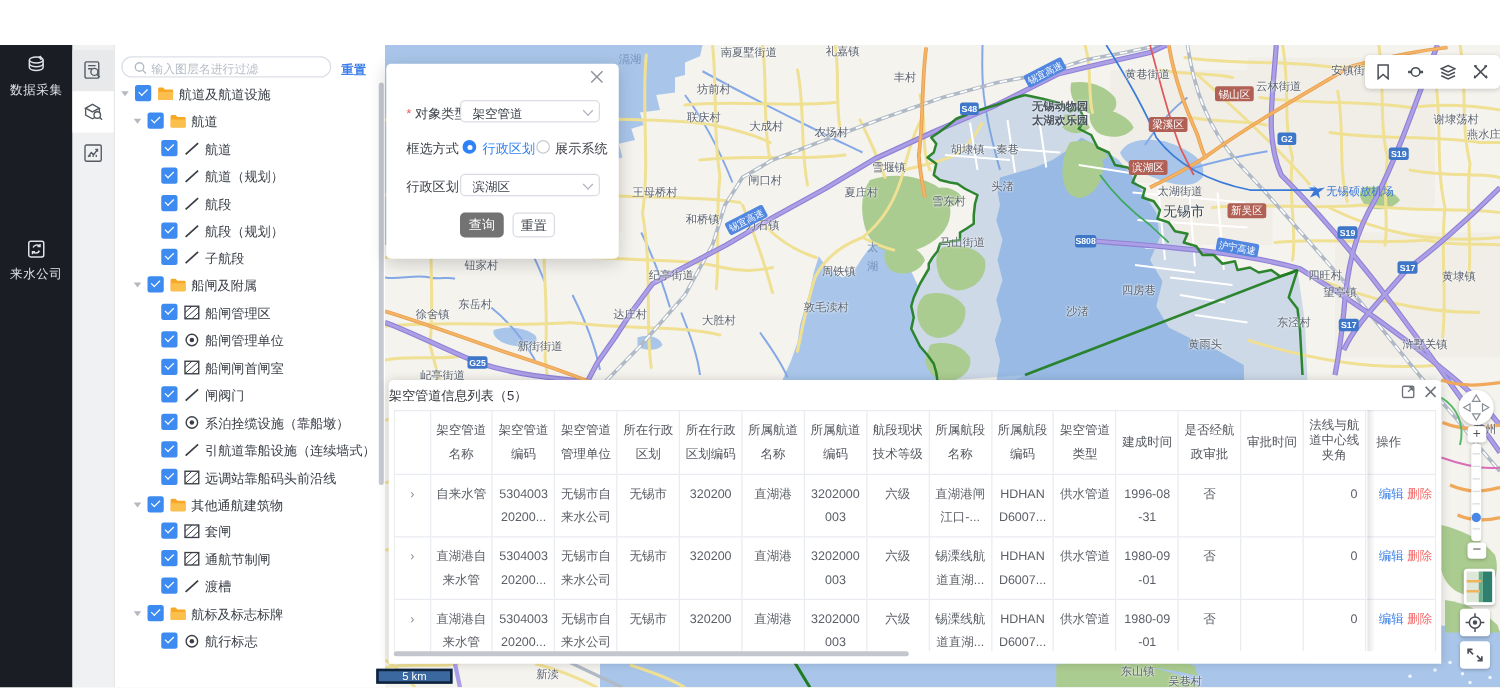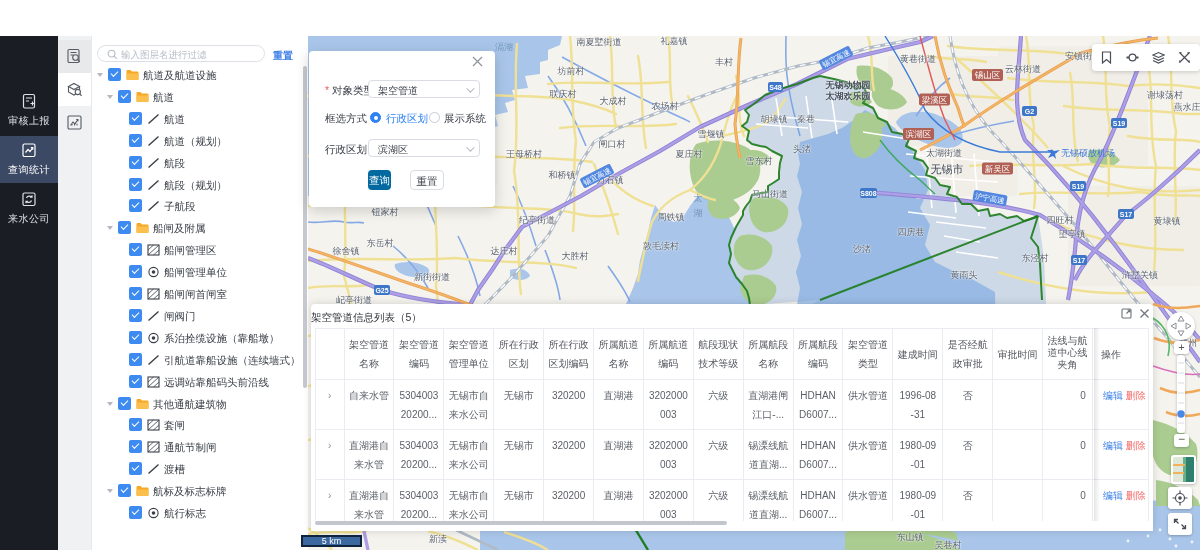--- a/index.html
+++ b/index.html
@@ -398,38 +398,30 @@
 <text x="770" y="152.5">S19</text>
 <text x="818" y="180.5">S17</text>
 <text x="771" y="226.5">S17</text>
 <text x="560.5" y="159.5">S808</text>
 </g>
 </svg>
 </div>
 
 
 <div id="side">
- <div class="sitem" style="top:51px">
+ <div class="sitem" style="top:2px">
   <svg width="16" height="17" viewBox="0 0 16 17">
           <g fill="none" stroke="#dee1e8" stroke-width="1.2">
-            <rect x="2.5" y="1.5" width="11" height="13.5" rx="1.5"></rect>
-            <path d="M5 5 h6 M5 8 h3"></path>
-            <path d="M9.5 10.5 h4 m-2 -2 v4" stroke-width="1.1"></path>
+            <ellipse cx="8" cy="4" rx="5.5" ry="2.4"></ellipse>
+            <path d="M2.5 4 v3 c0 1.3 2.5 2.4 5.5 2.4 s5.5 -1.1 5.5 -2.4 v-3"></path>
+            <path d="M2.5 7 v3 c0 1.3 2.5 2.4 5.5 2.4 s5.5 -1.1 5.5 -2.4 v-3"></path>
+            <path d="M10 1.2 l2 2.6 m-1 -3 l2 2.6" stroke-width="1"></path>
           </g>
         </svg>
-  <span class="slab">审核上报</span>
- </div>
- <div class="sitem sactive" style="top:100px">
-  <svg width="16" height="17" viewBox="0 0 16 17">
-          <g fill="none" stroke="#fff" stroke-width="1.2">
-            <rect x="2" y="2" width="12" height="12.5" rx="1.5"></rect>
-            <path d="M4.5 10.5 l2.5-3 2 2 2.8-3.8 m0 2 v-2 h-2"></path>
-          </g>
-        </svg>
-  <span class="slab" style="color:#fff">查询统计</span>
+  <span class="slab">数据采集</span>
  </div>
  <div class="sitem" style="top:149px">
   <svg width="16" height="17" viewBox="0 0 16 17">
           <g fill="none" stroke="#dee1e8" stroke-width="1.2">
             <rect x="2" y="2" width="12" height="12.5" rx="1.5"></rect>
             <path d="M5.5 7 a3 3 0 0 1 5 -1 m.5 -1.8 v2 h-2 M10.5 9.5 a3 3 0 0 1 -5 1 m-.5 1.8 v-2 h2"></path>
           </g>
         </svg>
   <span class="slab">来水公司</span>
  </div>
@@ -665,21 +657,21 @@
  <div class="dlab" style="left:16px;top:61px">框选方式</div>
  <div class="radio r-on" style="left:61px;top:61px"></div>
  <div class="dlab" style="left:77px;top:61px;color:#2f82f5">行政区划</div>
  <div class="radio r-off" style="left:120px;top:61px"></div>
  <div class="dlab" style="left:135px;top:61px">展示系统</div>
  <div class="dlab" style="left:16px;top:92px">行政区划</div>
  <div class="dsel" style="top:88px">
         <span>滨湖区</span>
         <i></i>
       </div>
- <div class="dbtn" style="left:59px;top:119px;width:23px;background:#0369a1;color:#fff">查询</div>
+ <div class="dbtn" style="left:59px;top:119px;width:35px;background:#737373;color:#fff">查询</div>
  <div class="dbtn" style="left:101px;top:119px;width:34px;background:#fff;border:1px solid #d9dce2;color:#3c4048">重置</div>
 </div>
 <svg id="dlgx" viewBox="0 0 11 11">
       <path d="M1 1 L10 10 M10 1 L1 10" stroke="#8f939b" stroke-width="1.2"></path>
     </svg>
 
 <div id="tpanel">
  <div id="ttitle">架空管道信息列表（5）</div>
  <svg id="tpx1" width="11" height="11" viewBox="0 0 11 11">
         <g fill="none" stroke="#6d727a" stroke-width="1.1">

